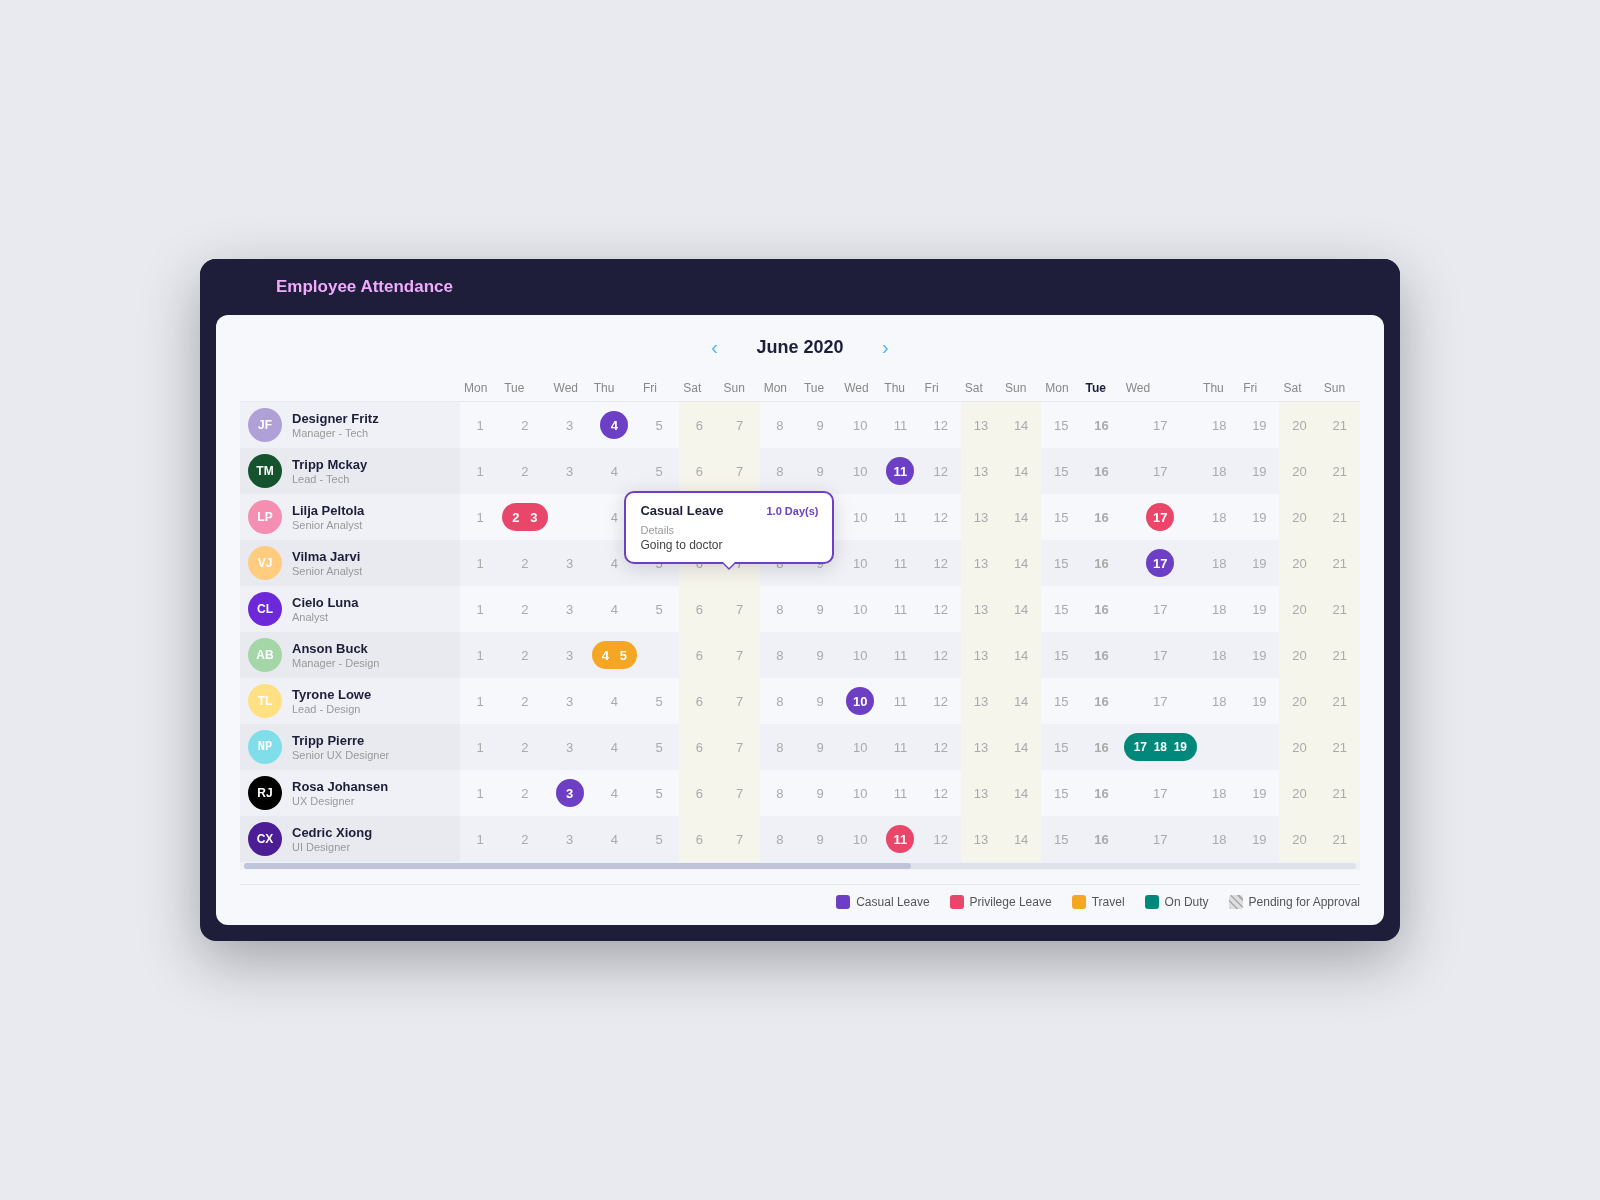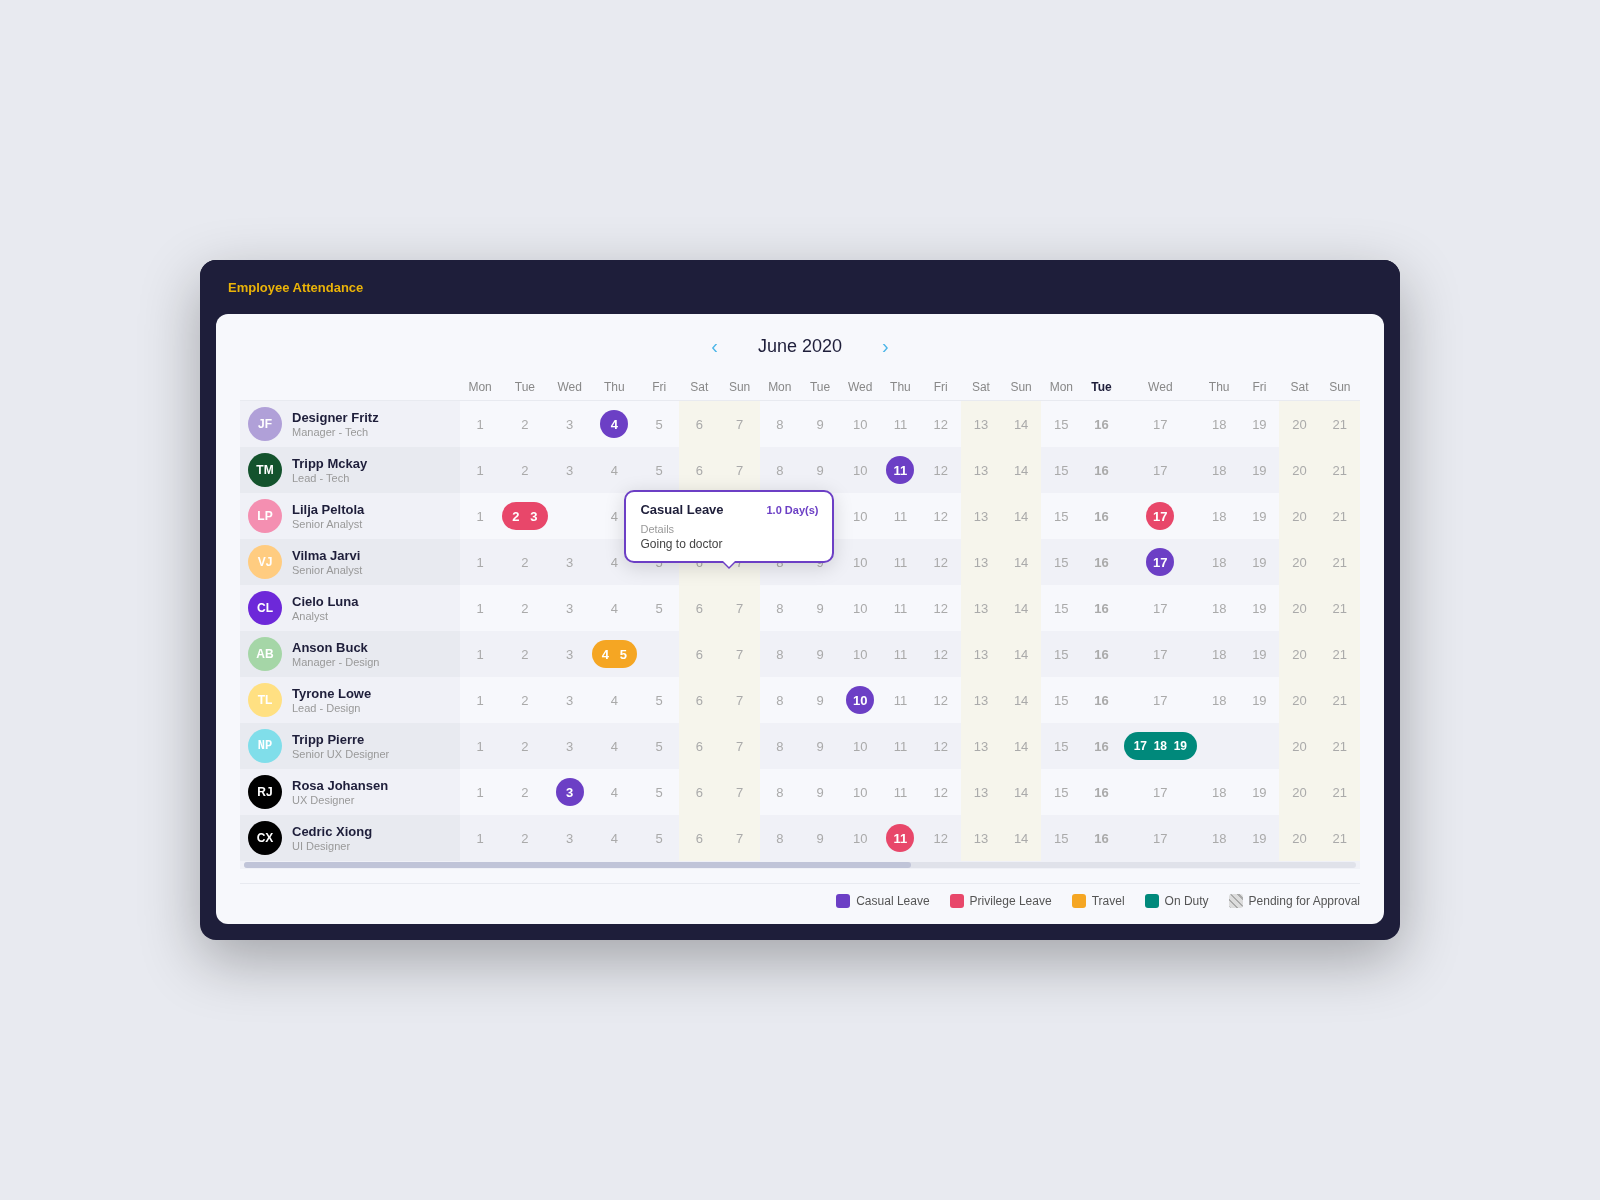--- a/index.html
+++ b/index.html
@@ -18,23 +18,24 @@
       padding: 0;
       width: 1200px;
       box-shadow: 0 20px 60px rgba(0,0,0,0.3);
       overflow: hidden;
     }
     .app-header {
       background: #1e1e3a;
       padding: 18px 28px;
     }
     .app-header-title {
-      color: #eab308;
-      font-size: 13px;
+      color: #f0abfc;
+      font-size: 17px;
       font-weight: 600;
+      margin-left: 48px;
     }
     .app-body {
       background: #f7f8fc;
       margin: 0 16px 16px 16px;
       border-radius: 12px;
       padding: 20px 24px 16px 24px;
       overflow: hidden;
     }
     .calendar-header {
       display: flex;
@@ -47,39 +48,39 @@
       background: none;
       border: none;
       cursor: pointer;
       font-size: 20px;
       color: #4db6e8;
       padding: 2px 6px;
       line-height: 1;
     }
     .month-title {
       font-size: 18px;
-      font-weight: 400;
+      font-weight: 700;
       color: #1e1e3a;
       min-width: 120px;
       text-align: center;
     }
     .calendar-grid-wrapper {
       overflow-x: auto;
     }
     .calendar-table {
       width: 100%;
       border-collapse: collapse;
       min-width: 900px;
     }
     .calendar-table th {
       font-size: 12px;
       font-weight: 500;
       color: #888;
       padding: 6px 4px;
-      text-align: center;
+      text-align: left;
       border-bottom: 1px solid #e8eaf0;
     }
     .calendar-table th.today-col {
       color: #1e1e3a;
       font-weight: 700;
     }
     .employee-col {
       width: 220px;
       min-width: 220px;
     }
@@ -652,21 +653,21 @@
             <td>17</td>
             <td>18</td>
             <td>19</td>
             <td class="weekend-col">20</td>
             <td class="weekend-col">21</td>
           </tr>
 
           <tr>
             <td class="employee-cell">
               <div class="employee-info">
-                <div class="avatar" style="background:#000000;">CX</div>
+                <div class="avatar" style="background:#4c1d95;">CX</div>
                 <div>
                   <div class="emp-name">Cedric Xiong</div>
                   <div class="emp-role">UI Designer</div>
                 </div>
               </div>
             </td>
             <td>1</td>
             <td>2</td>
             <td>3</td>
             <td>4</td>

